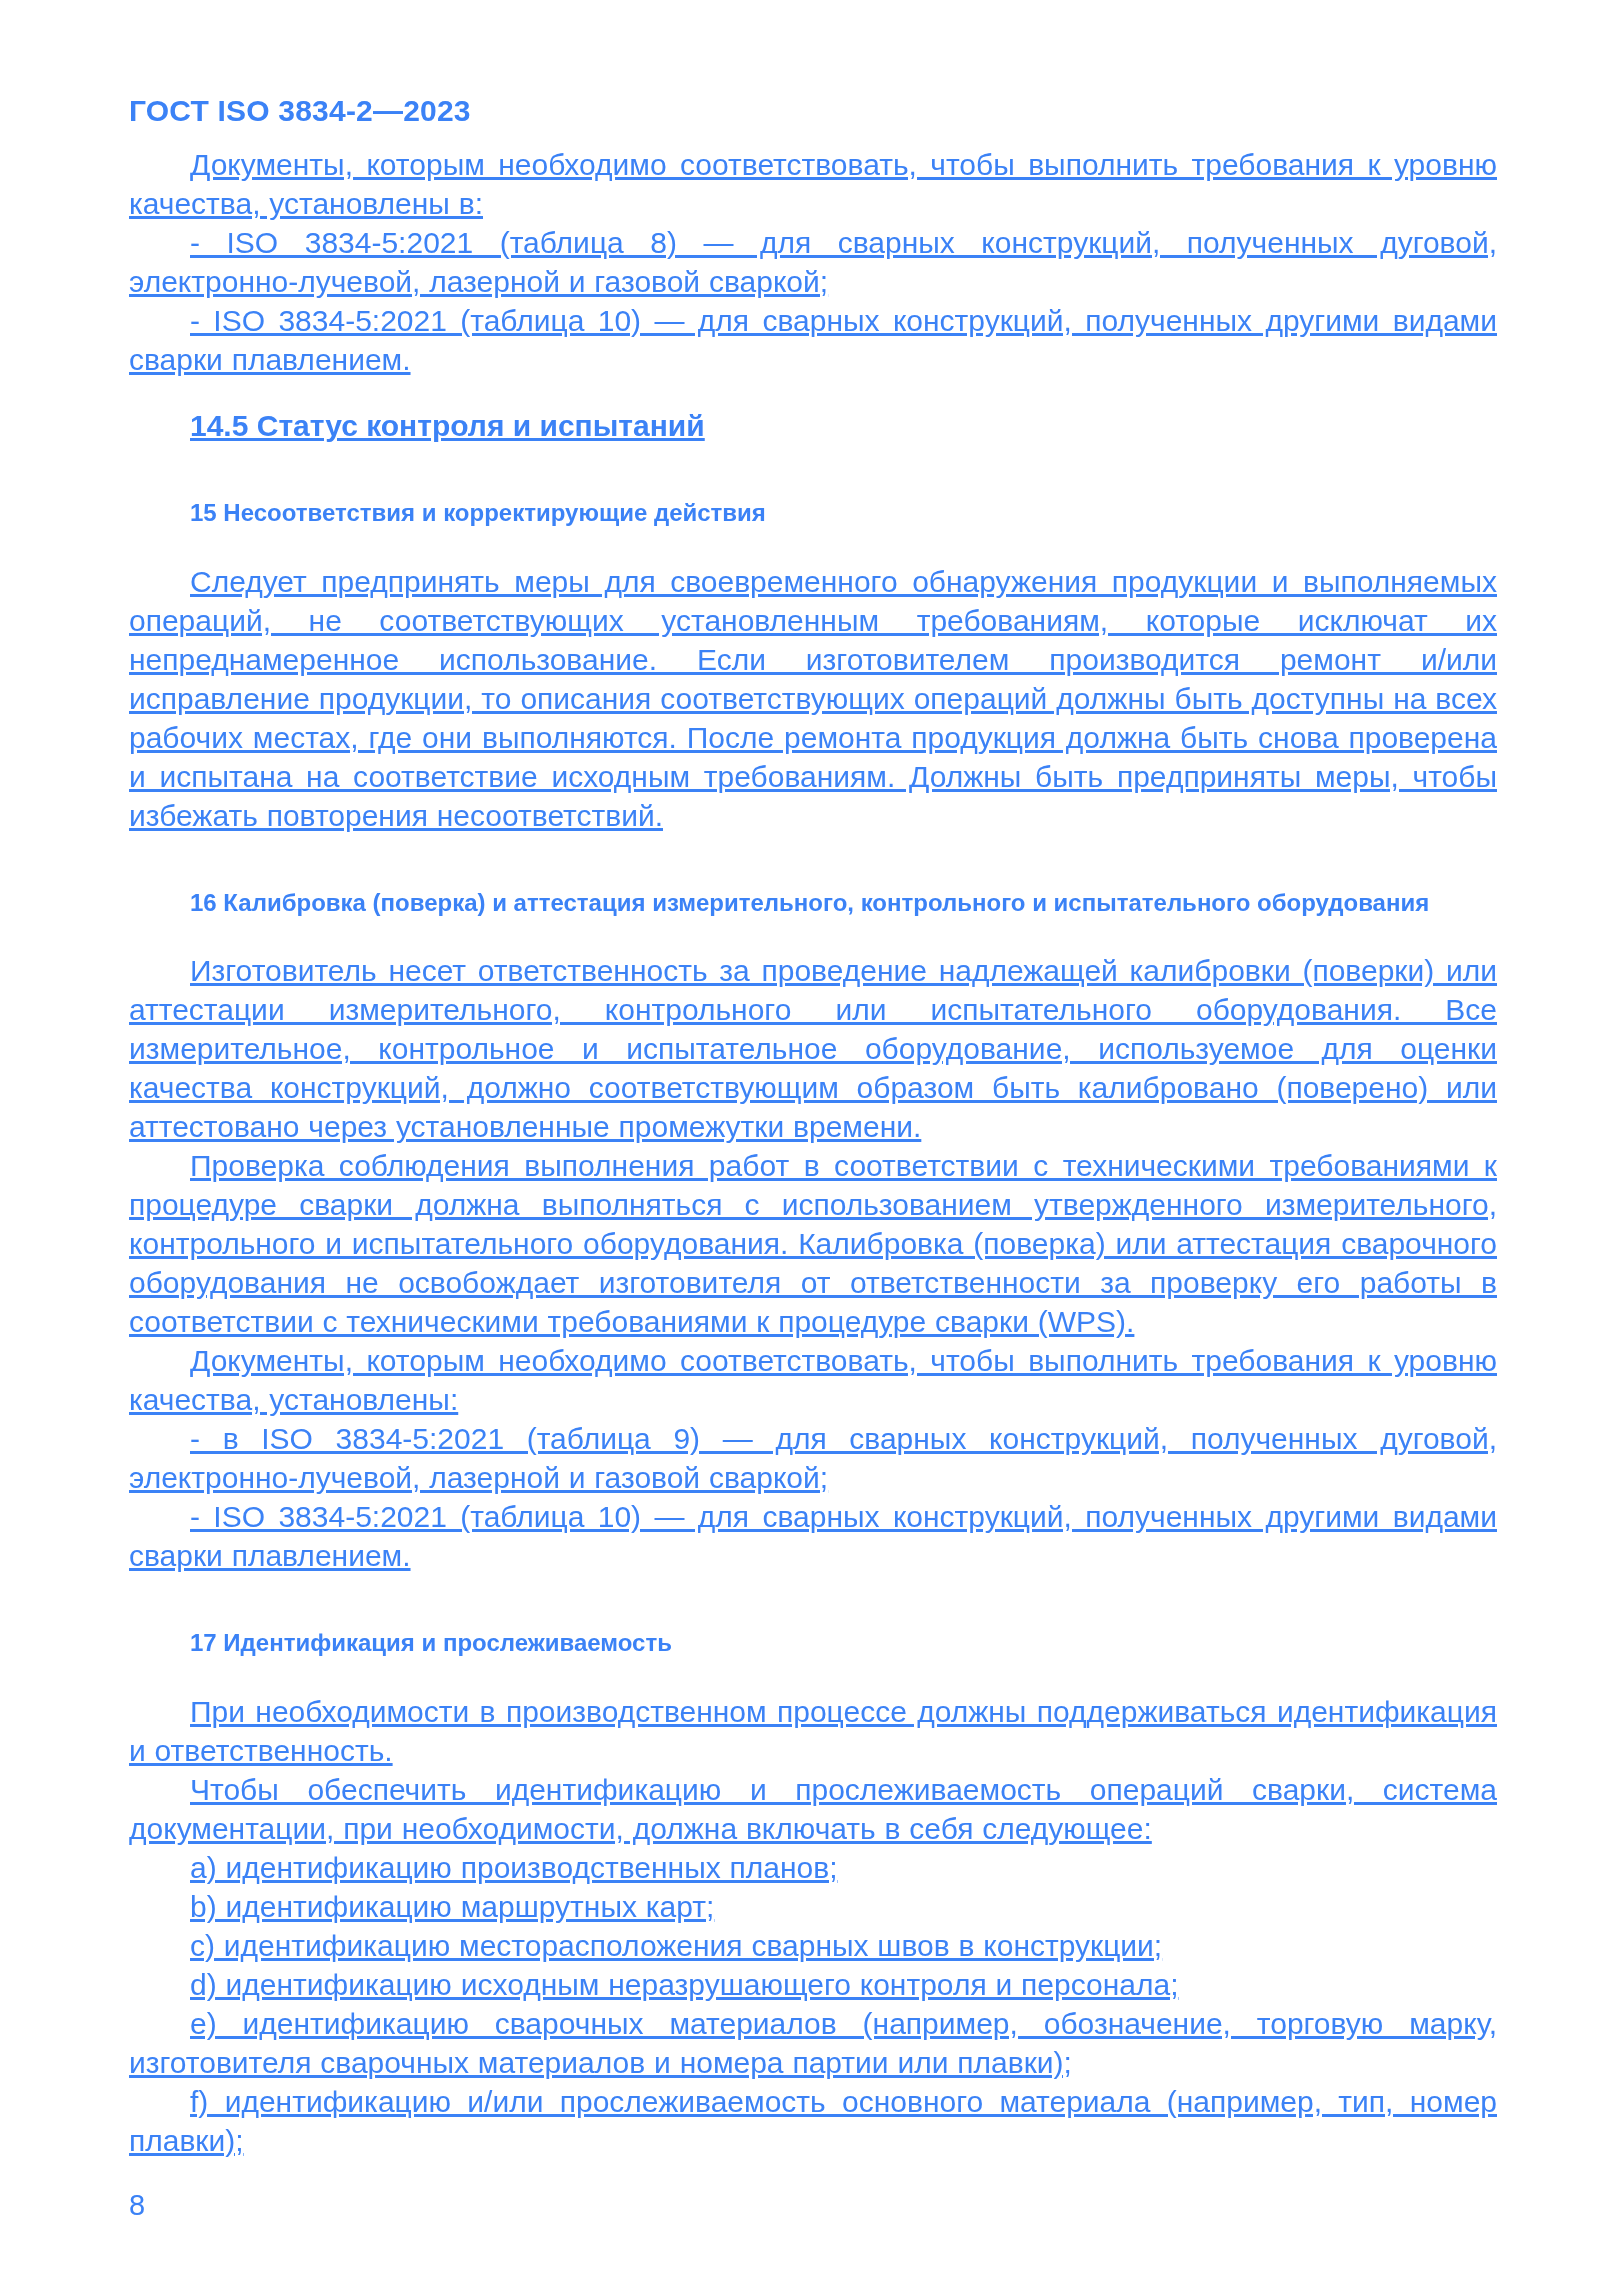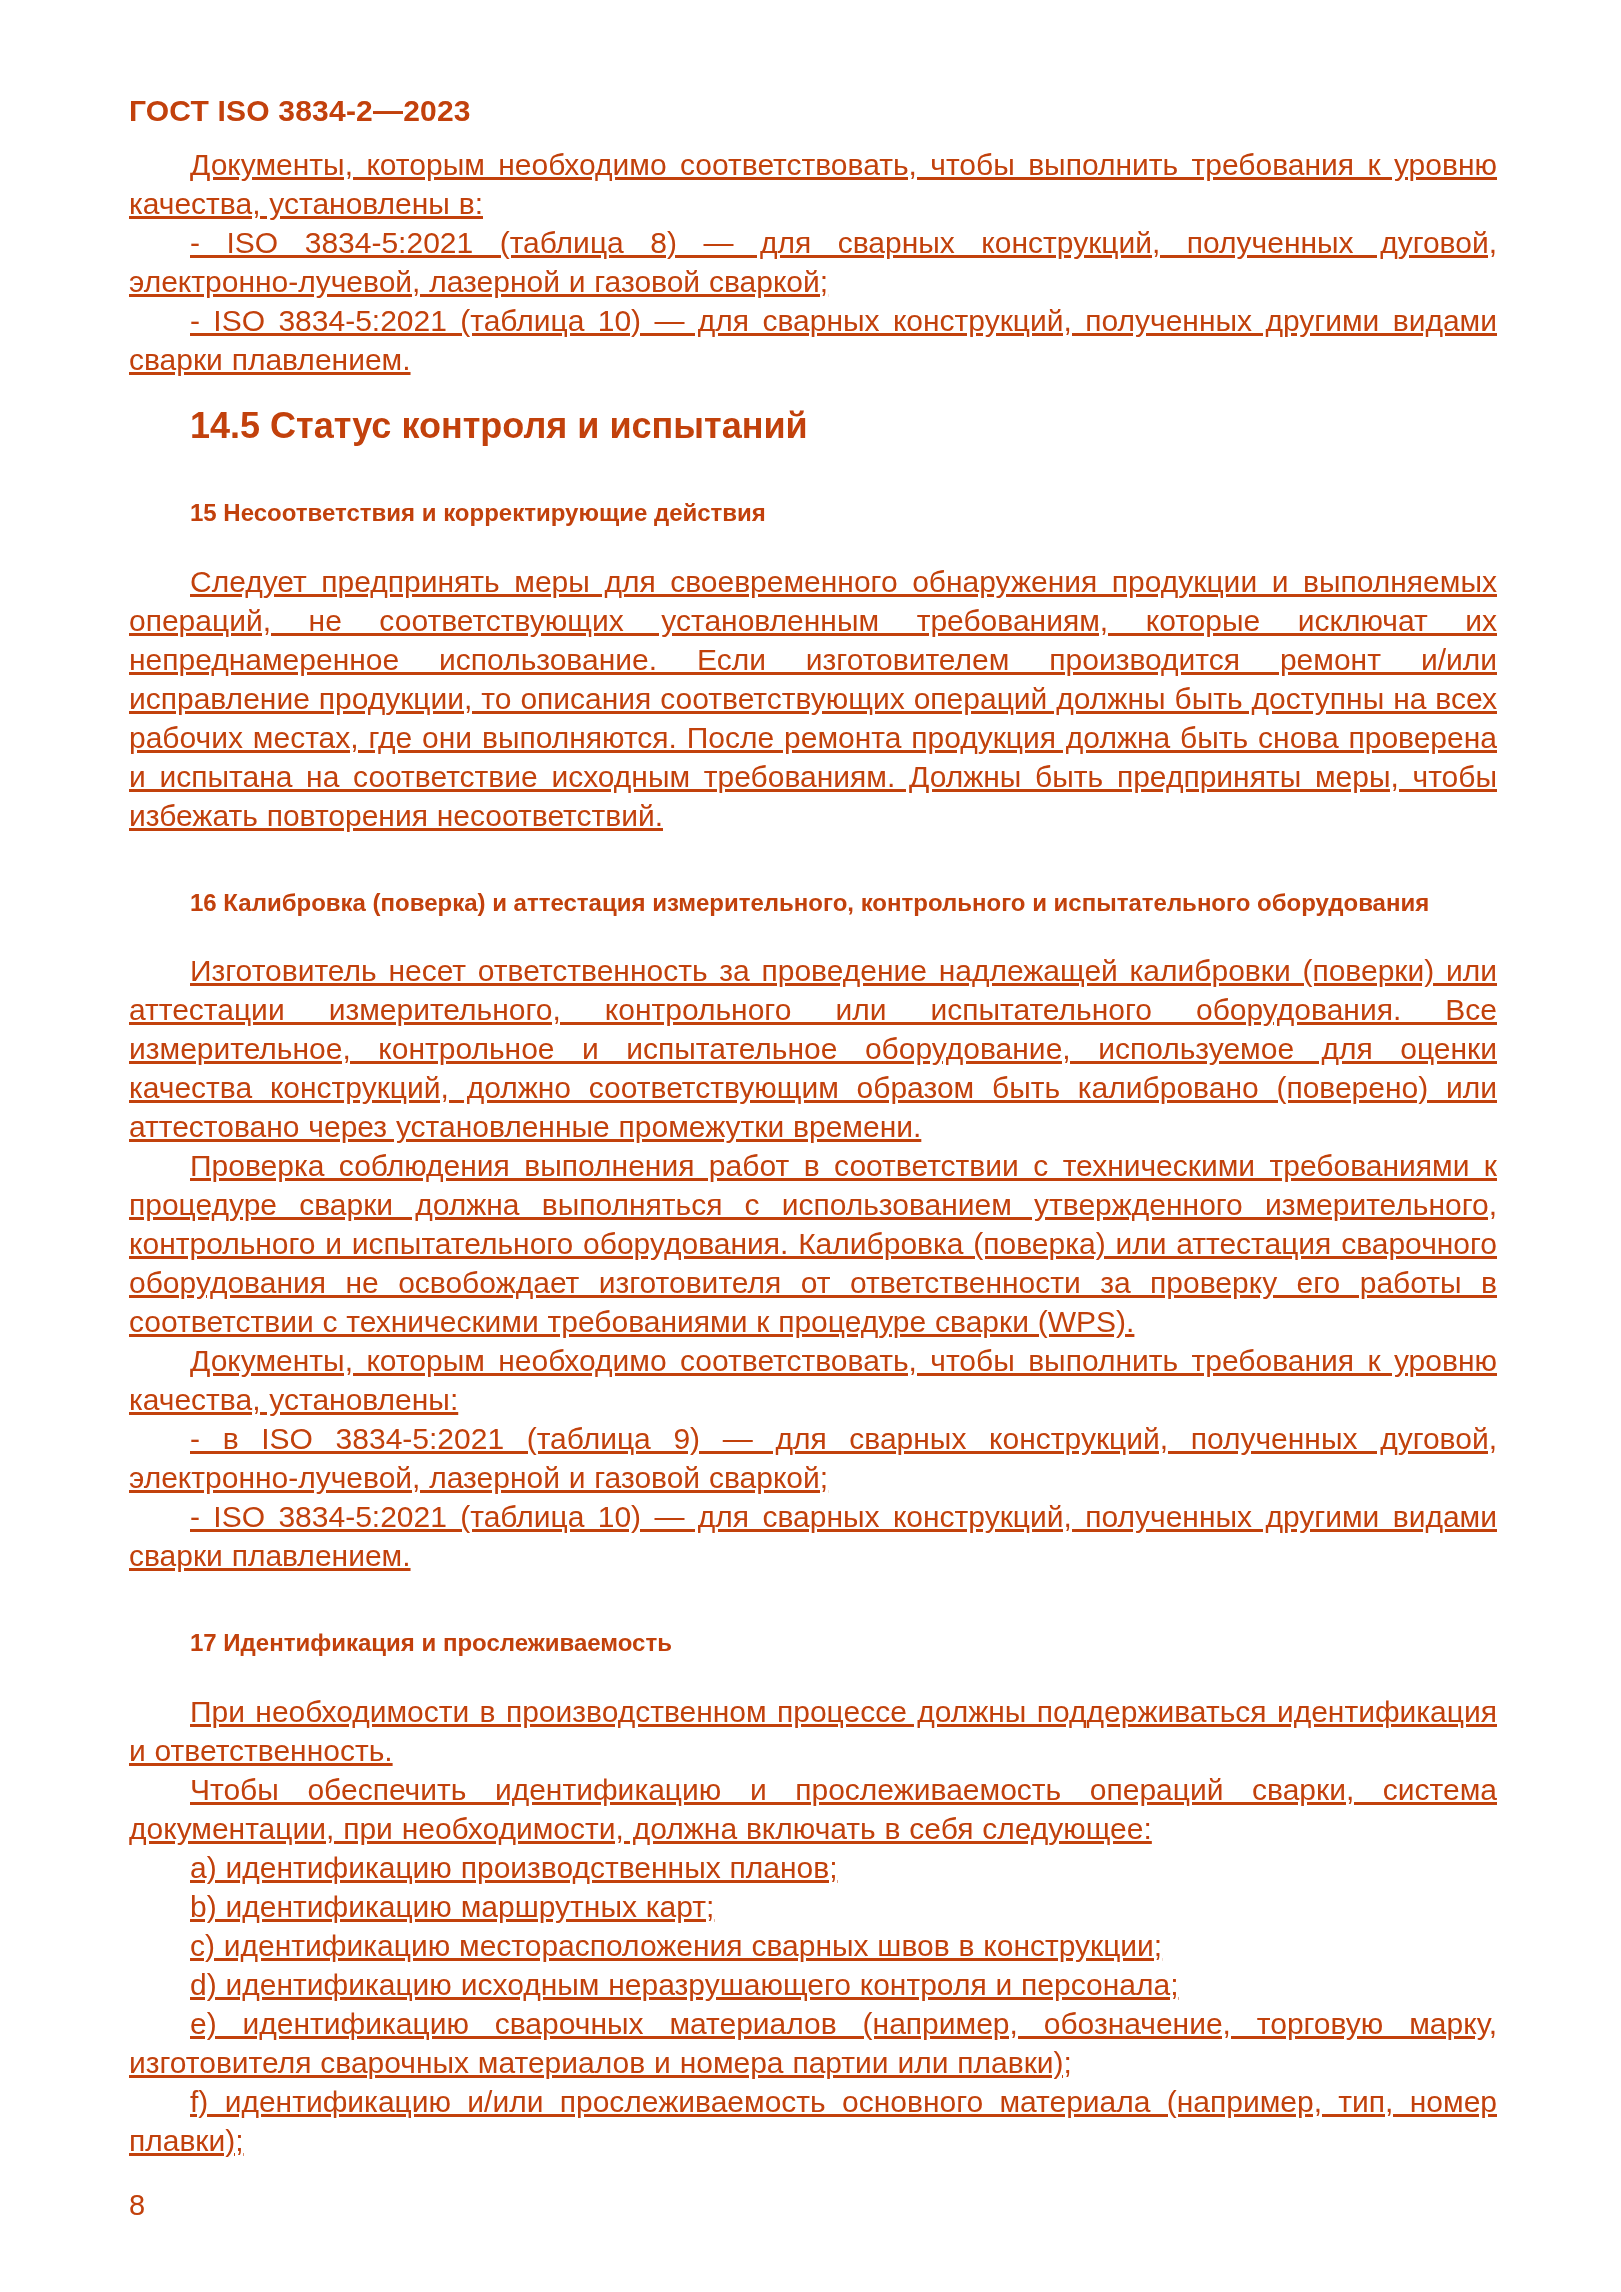--- a/index.html
+++ b/index.html
@@ -9,21 +9,21 @@
     background: #ffffff;
   }
   .page {
     position: relative;
     width: 1621px;
     height: 2293px;
     margin: 0 auto;
     background: #ffffff;
     box-sizing: border-box;
     font-family: "Liberation Sans", sans-serif;
-    color: #c2410c;
+    color: #3b82f6;
     overflow: hidden;
   }
   .doc-header {
     position: absolute;
     top: 94px;
     left: 129px;
     font-size: 30px;
     font-weight: bold;
     letter-spacing: 0.2px;
   }
@@ -40,23 +40,24 @@
     text-align: justify;
     text-indent: 61px;
     hyphens: auto;
     -webkit-hyphens: auto;
     word-spacing: 0.5px;
     text-decoration: underline;
   }
   .h3 {
     margin: 27.4px 0 15.7px 0;
     padding-left: 61px;
-    font-size: 36px;
+    font-size: 30px;
     line-height: 39px;
     font-weight: bold;
+    text-decoration: underline;
   }
   .h2 {
     margin: 45px 0 25.5px 0;
     padding-left: 61px;
     font-size: 24px;
     line-height: 46px;
     font-weight: bold;
   }
   .page-number {
     position: absolute;

